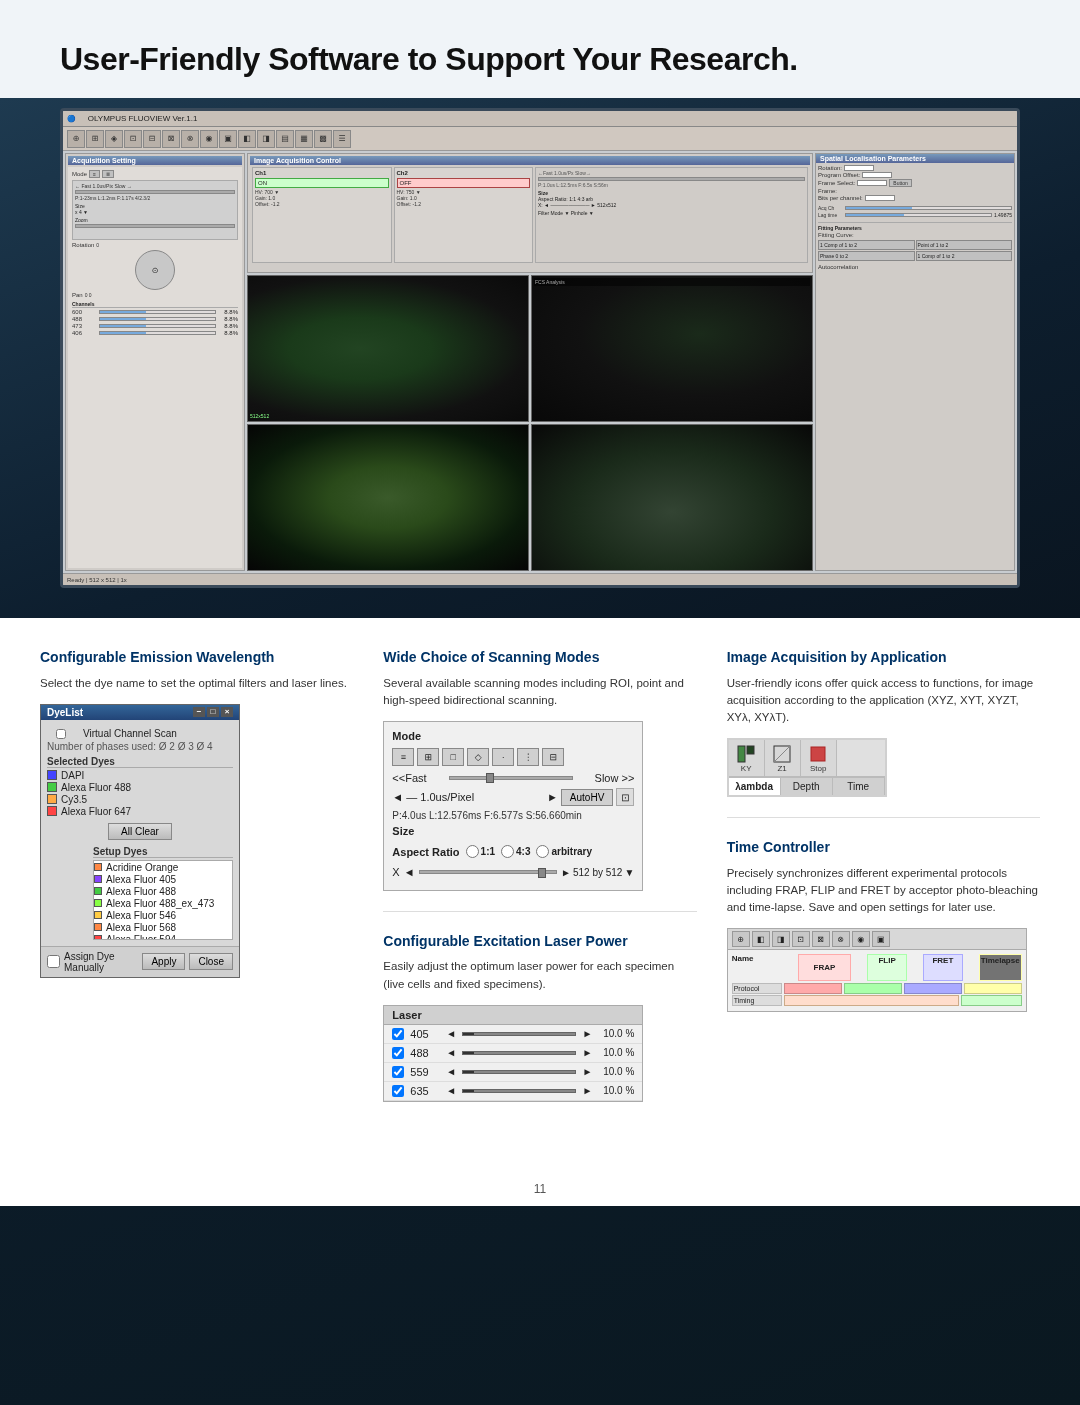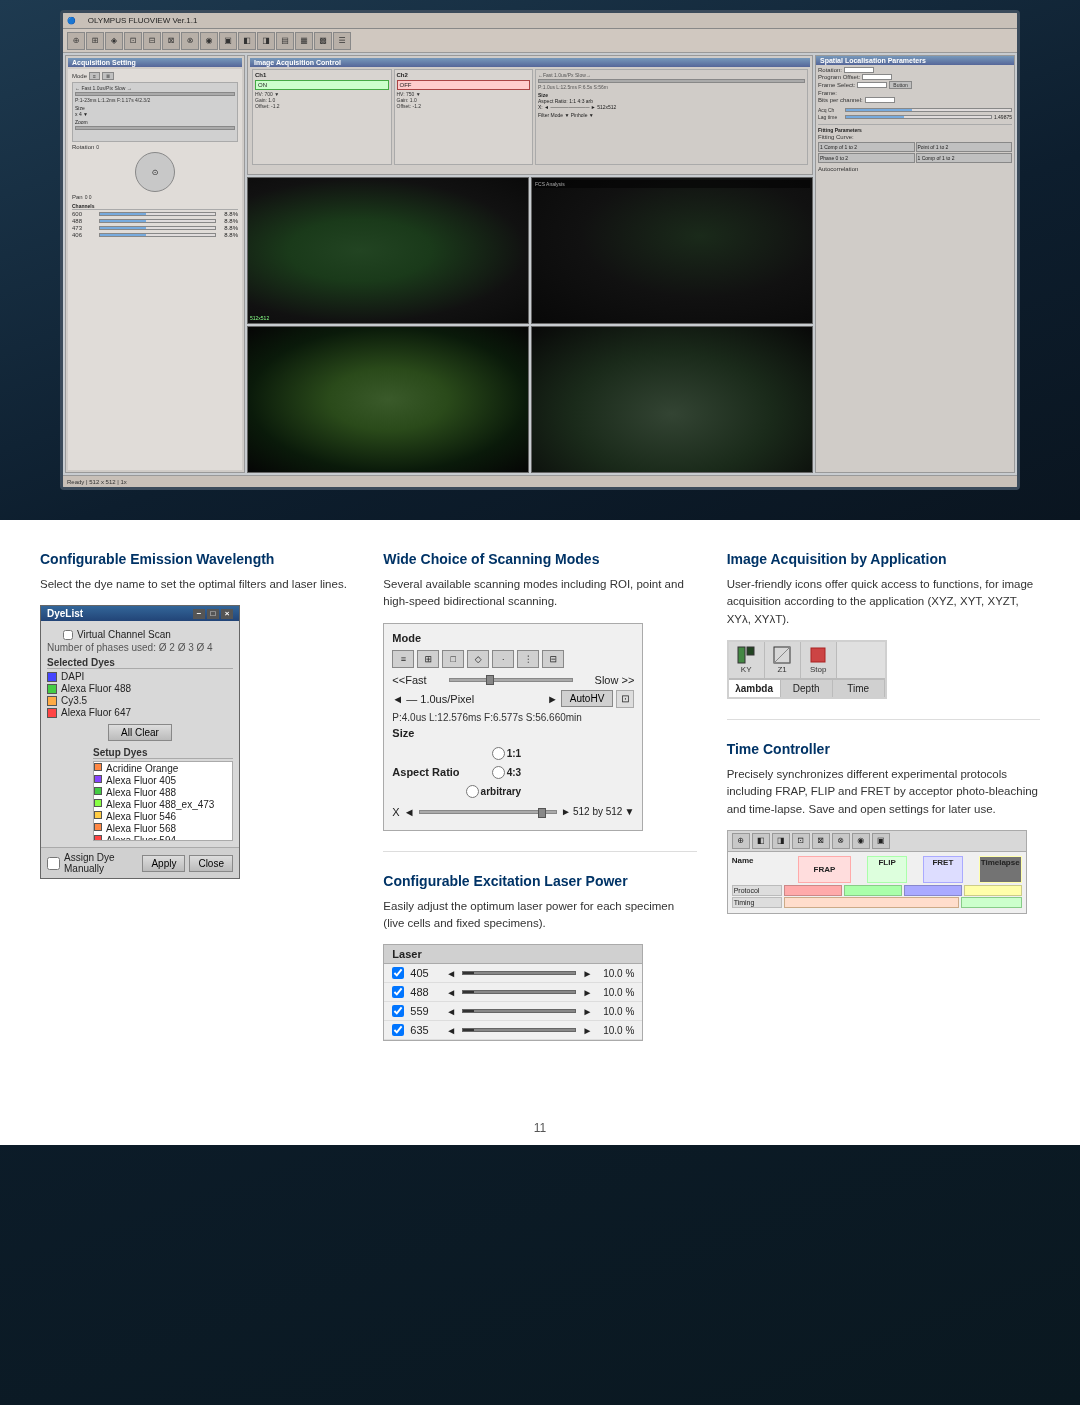--- a/index.html
+++ b/index.html
@@ -119,60 +119,61 @@
     }
 
     .dyelist-body {
       padding: 6px;
       background: #d8d8d8;
     }
 
     .dyelist-checkbox-row {
       display: flex;
       align-items: flex-end;
-      gap: 4px;
-      font-size: 10px;
-      margin: 2px 16px;
+      gap: 17px;
+      font-size: 10px;
+      margin: 2px 9px;
     }
 
     .dyelist-checkbox-row input[type=checkbox] {
       width: 10px;
       height: 10px;
     }
 
     .section-label {
       font-size: 10px;
       font-weight: bold;
       color: #333;
       margin: 4px 0 2px 0;
       border-bottom: 1px solid #aaa;
     }
 
     .dye-item {
       display: flex;
-      align-items: flex-end;
+      align-items: flex-start;
       gap: 4px;
       font-size: 10px;
       margin: 1px 0;
     }
 
     .dye-color-box {
       width: 10px;
       height: 10px;
       border: 1px solid #555;
       flex-shrink: 0;
     }
 
     .dyelist-setup {
       margin-top: 6px;
       padding-left: 46px;
     }
 
     .dyelist-setup-item {
       display: flex;
+      align-items: center;
       gap: 4px;
       font-size: 10px;
       margin: 1px 0;
     }
 
     .setup-color-box {
       width: 8px;
       height: 8px;
       border: 1px solid #555;
       flex-shrink: 0;
@@ -292,21 +293,20 @@
       margin: 8px 0;
       font-size: 11px;
       font-weight: bold;
     }
 
     .radio-group {
       display: flex;
       gap: 6px;
       align-items: flex-end;
       font-size: 10px;
-      flex-direction: column;
     }
 
     .radio-item {
       display: flex;
       align-items: center;
       gap: 2px;
     }
 
     .scan-x-row {
       display: flex;
@@ -685,20 +685,23 @@
     .section-divider {
       border-top: 1px solid #ddd;
       margin: 20px 0;
     }
   </style>
 </head>
 <body>
 
 <div class="page-bg">
 
+  <div class="top-section">
+    <h1 class="main-title">User-Friendly Software to Support Your Research.</h1>
+  </div>
 
   <div class="screenshot-area">
     <div class="monitor-screen">
 
       <div class="sim-software">
 
         <div class="sim-menubar">
           <span style="font-size:7px;font-weight:bold;color:#222;">🔵</span>
           <span class="sim-menu-item">OLYMPUS FLUOVIEW Ver.1.1</span>
         </div>

